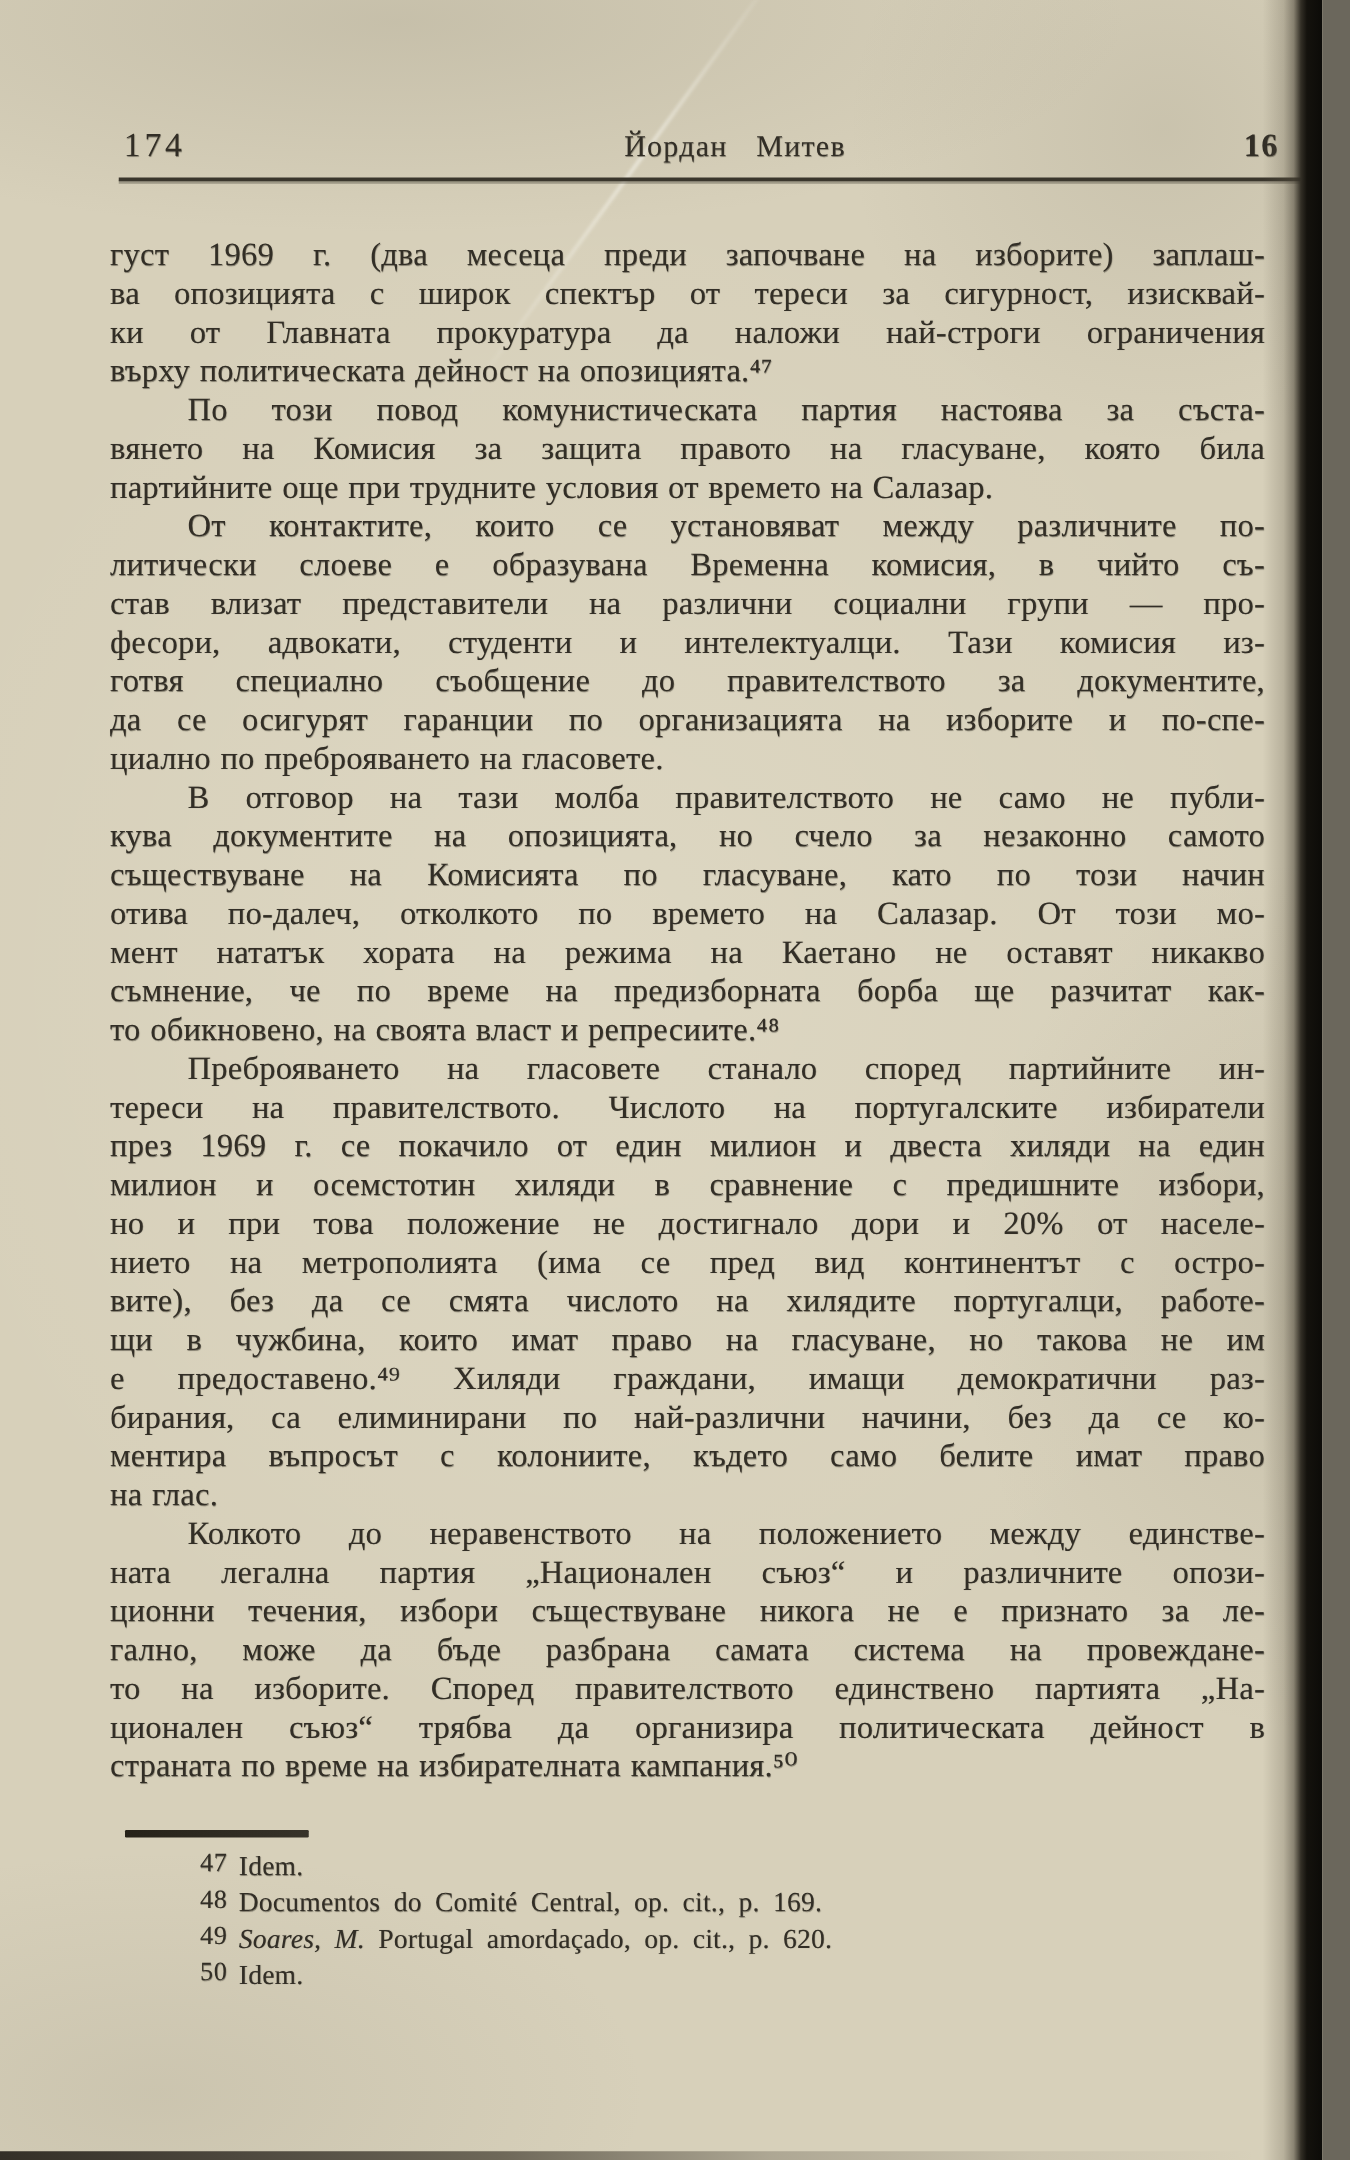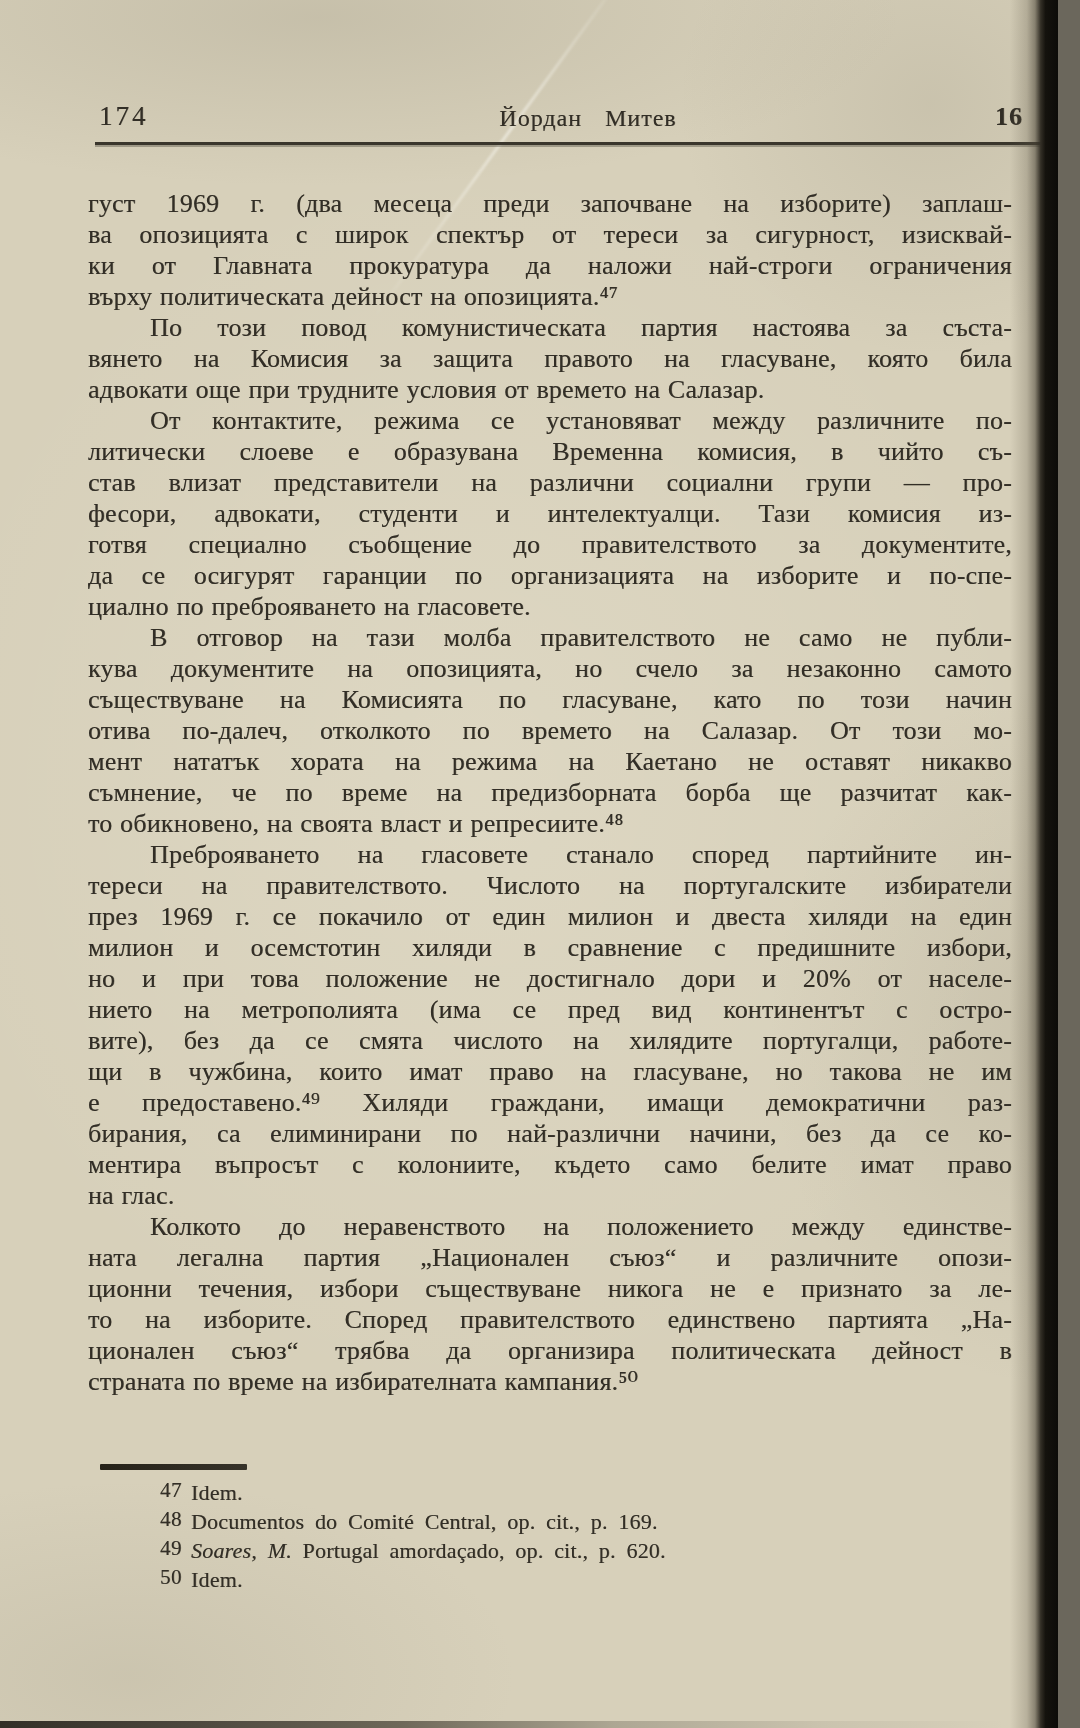--- a/index.html
+++ b/index.html
@@ -59,22 +59,22 @@
   <div class="hdr-right">16</div>
   <div class="hdr-rule"></div>
 
   <div class="body-text">
       <div class="line">густ 1969 г. (два месеца преди започване на изборите) заплаш-</div>
       <div class="line">ва опозицията с широк спектър от тереси за сигурност, изисквай-</div>
       <div class="line">ки от Главната прокуратура да наложи най-строги ограничения</div>
       <div class="line end">върху политическата дейност на опозицията.⁴⁷</div>
       <div class="line ind">По този повод комунистическата партия настоява за съста-</div>
       <div class="line">вянето на Комисия за защита правото на гласуване, която била</div>
-      <div class="line end">адвокати още при трудните условия от времето на Салазар.</div>
-      <div class="line ind">От контактите, режима се установяват между различните по-</div>
+      <div class="line end">партийните още при трудните условия от времето на Салазар.</div>
+      <div class="line ind">От контактите, които се установяват между различните по-</div>
       <div class="line">литически слоеве е образувана Временна комисия, в чийто съ-</div>
       <div class="line">став влизат представители на различни социални групи — про-</div>
       <div class="line">фесори, адвокати, студенти и интелектуалци. Тази комисия из-</div>
       <div class="line">готвя специално съобщение до правителството за документите,</div>
       <div class="line">да се осигурят гаранции по организацията на изборите и по-спе-</div>
       <div class="line end">циално по преброяването на гласовете.</div>
       <div class="line ind">В отговор на тази молба правителството не само не публи-</div>
       <div class="line">кува документите на опозицията, но счело за незаконно самото</div>
       <div class="line">съществуване на Комисията по гласуване, като по този начин</div>
       <div class="line">отива по-далеч, отколкото по времето на Салазар. От този мо-</div>
@@ -89,20 +89,21 @@
       <div class="line">нието на метрополията (има се пред вид континентът с остро-</div>
       <div class="line">вите), без да се смята числото на хилядите португалци, работе-</div>
       <div class="line">щи в чужбина, които имат право на гласуване, но такова не им</div>
       <div class="line">е предоставено.⁴⁹ Хиляди граждани, имащи демократични раз-</div>
       <div class="line">бирания, са елиминирани по най-различни начини, без да се ко-</div>
       <div class="line">ментира въпросът с колониите, където само белите имат право</div>
       <div class="line end">на глас.</div>
       <div class="line ind">Колкото до неравенството на положението между единстве-</div>
       <div class="line">ната легална партия „Национален съюз“ и различните опози-</div>
       <div class="line">ционни течения, избори съществуване никога не е признато за ле-</div>
+      <div class="line">гално, може да бъде разбрана самата система на провеждане-</div>
       <div class="line">то на изборите. Според правителството единствено партията „На-</div>
       <div class="line">ционален съюз“ трябва да организира политическата дейност в</div>
       <div class="line end">страната по време на избирателната кампания.⁵⁰</div>
     </div>
 
   <div class="fn-rule"></div>
   <div class="footnotes">
       <div class="fn"><span class="fn-num">47</span>Idem.</div>
       <div class="fn"><span class="fn-num">48</span>Documentos do Comité Central, op. cit., p. 169.</div>
       <div class="fn"><span class="fn-num">49</span><span class="fn-it">Soares, M. </span>Portugal amordaçado, op. cit., p. 620.</div>

